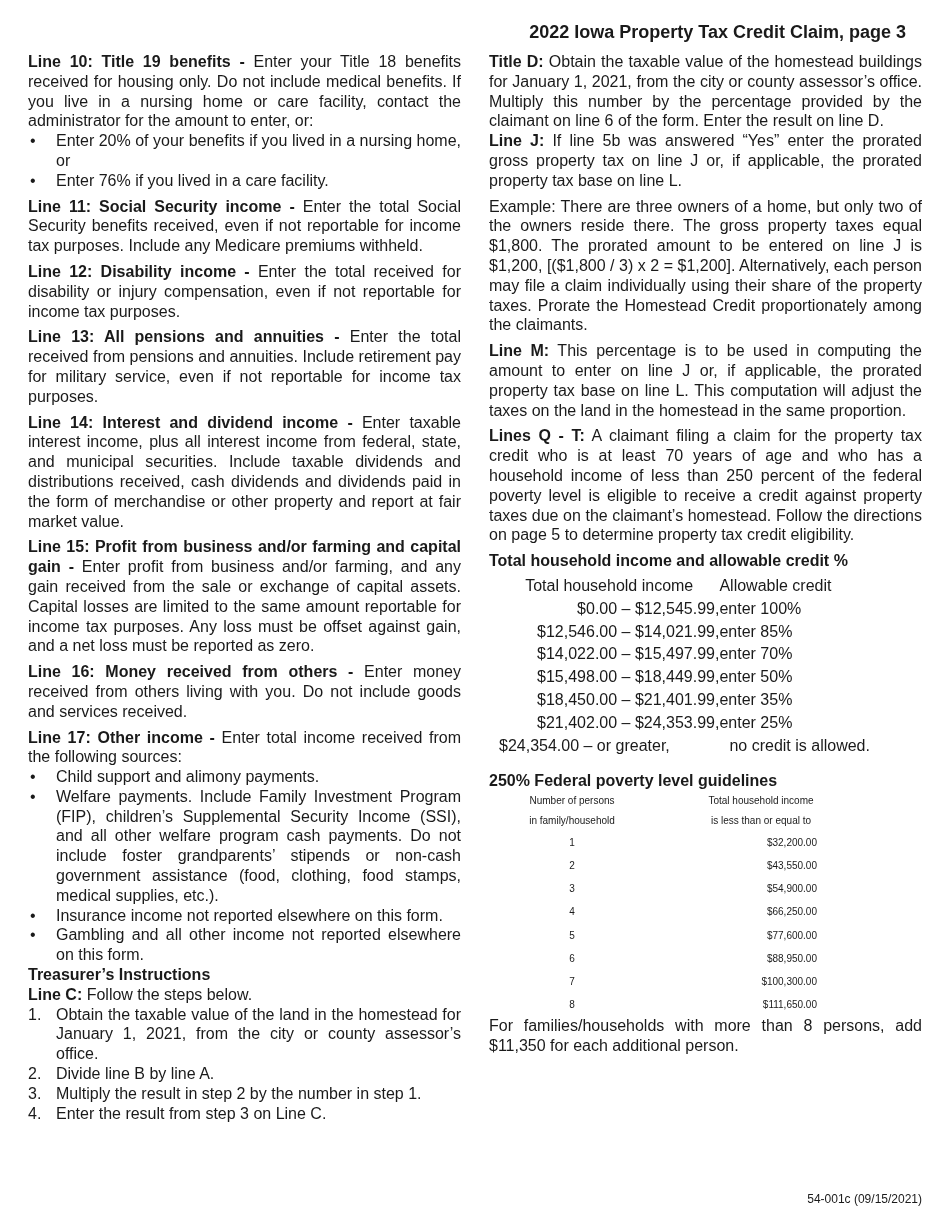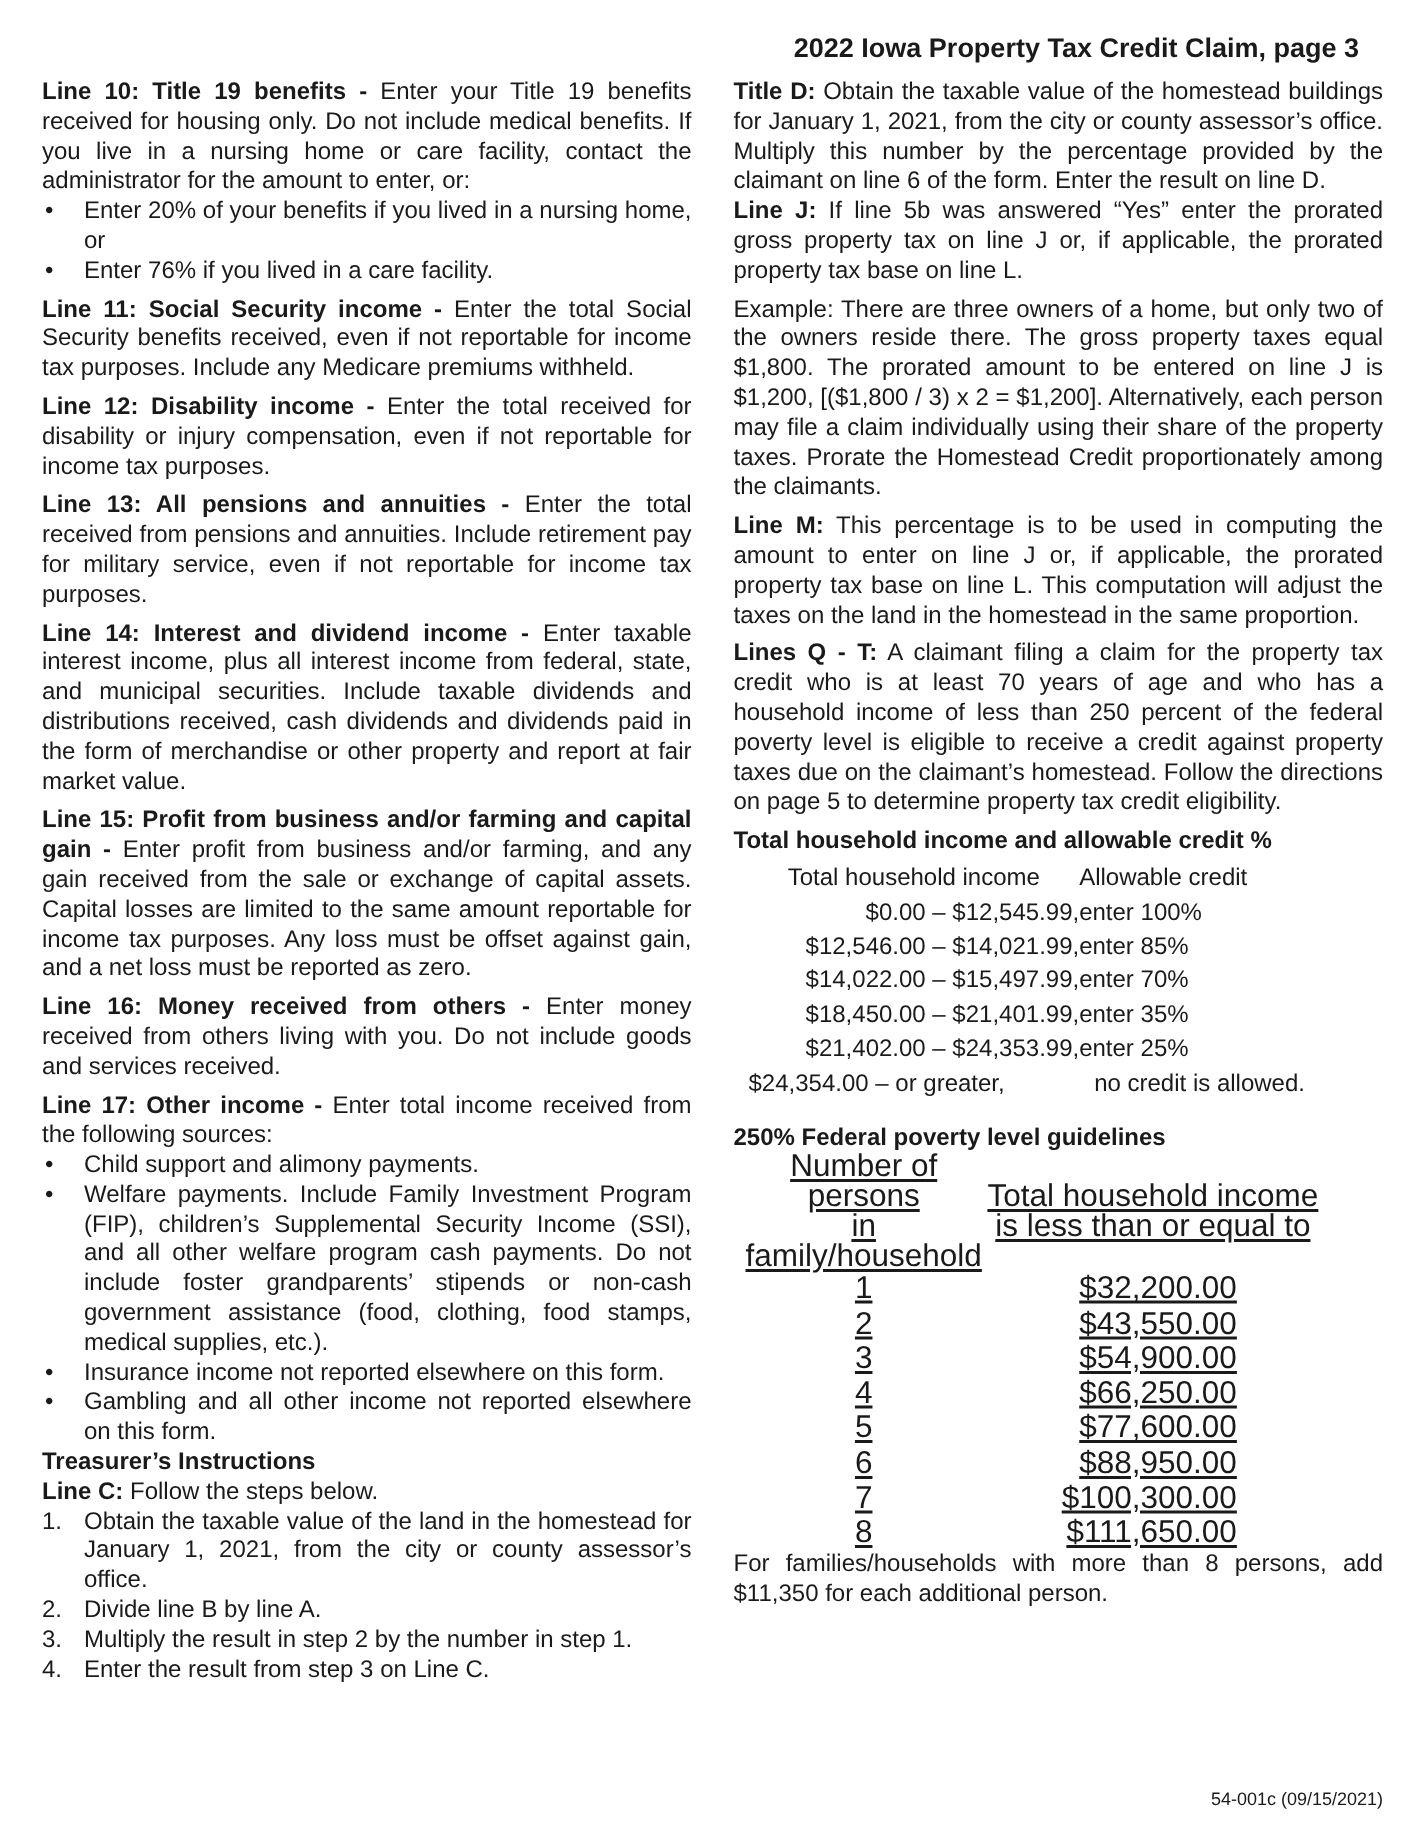--- a/index.html
+++ b/index.html
@@ -16,36 +16,36 @@
   ul.bul li, ol.num li { position: relative; padding-left: 28px; text-align: justify; }
   ul.bul li .bullet { position: absolute; left: 2px; top: 0; }
   ol.num li .n { position: absolute; left: 0; top: 0; }
   .section-head { font-weight: bold; margin: 0; }
   .tbl-title { font-weight: bold; margin: 6px 0 4px 0; }
   table.credit { border-collapse: collapse; margin-left: 10px; font-size: 16px; }
   table.credit td, table.credit th { padding: 0; line-height: 22.8px; font-weight: normal; }
   table.credit .inc { width: 228px; text-align: right; padding-right: 0; }
   table.credit th.inc { text-align: center; }
   table.credit .cr { width: 200px; text-align: left; }
-  table.pov { border-collapse: collapse; margin-left: 8px; font-size: 21px; text-decoration: underline; }
+  table.pov { border-collapse: collapse; margin-left: 8px; font-size: 10px; }
   table.pov th { font-weight: normal; line-height: 19.8px; padding: 0; }
   table.pov td { line-height: 23.2px; padding: 0; }
   table.pov .p { width: 150px; text-align: center; }
   table.pov .amt { width: 170px; text-align: right; padding-right: 0; }
   table.pov th.amt { text-align: center; width: 220px; }
   .footer-code { position: absolute; right: 28px; top: 1192px; font-size: 12px; }
 </style>
 </head>
 <body>
 
 <div class="page-title">2022 Iowa Property Tax Credit Claim, page 3</div>
 
 <div class="col col-left">
 
-  <p class="para tight"><b>Line 10: Title 19 benefits -</b><span> Enter your Title 19 benefits received for housing only. Do not include medical benefits. If you live in a nursing home or care facility, contact the administrator for the amount to enter, or:</span></p>
+  <p class="para tight"><b>Line 10: Title 19 benefits -</b><span> Enter your Title 18 benefits received for housing only. Do not include medical benefits. If you live in a nursing home or care facility, contact the administrator for the amount to enter, or:</span></p>
   <ul class="bul">
     <li><span class="bullet">•</span><span>Enter 20% of your benefits if you lived in a nursing home, or</span></li>
     <li><span class="bullet">•</span><span>Enter 76% if you lived in a care facility.</span></li>
   </ul>
 
   <p class="para"><b>Line 11: Social Security income -</b><span> Enter the total Social Security benefits received, even if not reportable for income tax purposes. Include any Medicare premiums withheld.</span></p>
   <p class="para"><b>Line 12: Disability income -</b><span> Enter the total received for disability or injury compensation, even if not reportable for income tax purposes.</span></p>
   <p class="para"><b>Line 13: All pensions and annuities -</b><span> Enter the total received from pensions and annuities. Include retirement pay for military service, even if not reportable for income tax purposes.</span></p>
   <p class="para"><b>Line 14: Interest and dividend income -</b><span> Enter taxable interest income, plus all interest income from federal, state, and municipal securities. Include taxable dividends and distributions received, cash dividends and dividends paid in the form of merchandise or other property and report at fair market value.</span></p>
   <p class="para"><b>Line 15: Profit from business and/or farming and capital gain -</b><span> Enter profit from business and/or farming, and any gain received from the sale or exchange of capital assets. Capital losses are limited to the same amount reportable for income tax purposes. Any loss must be offset against gain, and a net loss must be reported as zero.</span></p>
@@ -89,20 +89,24 @@
           <td class="inc">$0.00 – $12,545.99,</td>
           <td class="cr">enter 100%</td>
         </tr>
       <tr>
           <td class="inc">$12,546.00 – $14,021.99,</td>
           <td class="cr">enter 85%</td>
         </tr>
       <tr>
           <td class="inc">$14,022.00 – $15,497.99,</td>
           <td class="cr">enter 70%</td>
+        </tr>
+      <tr>
+          <td class="inc">$15,498.00 – $18,449.99,</td>
+          <td class="cr">enter 50%</td>
         </tr>
       <tr>
           <td class="inc">$18,450.00 – $21,401.99,</td>
           <td class="cr">enter 35%</td>
         </tr>
       <tr>
           <td class="inc">$21,402.00 – $24,353.99,</td>
           <td class="cr">enter 25%</td>
         </tr>
       <tr>

